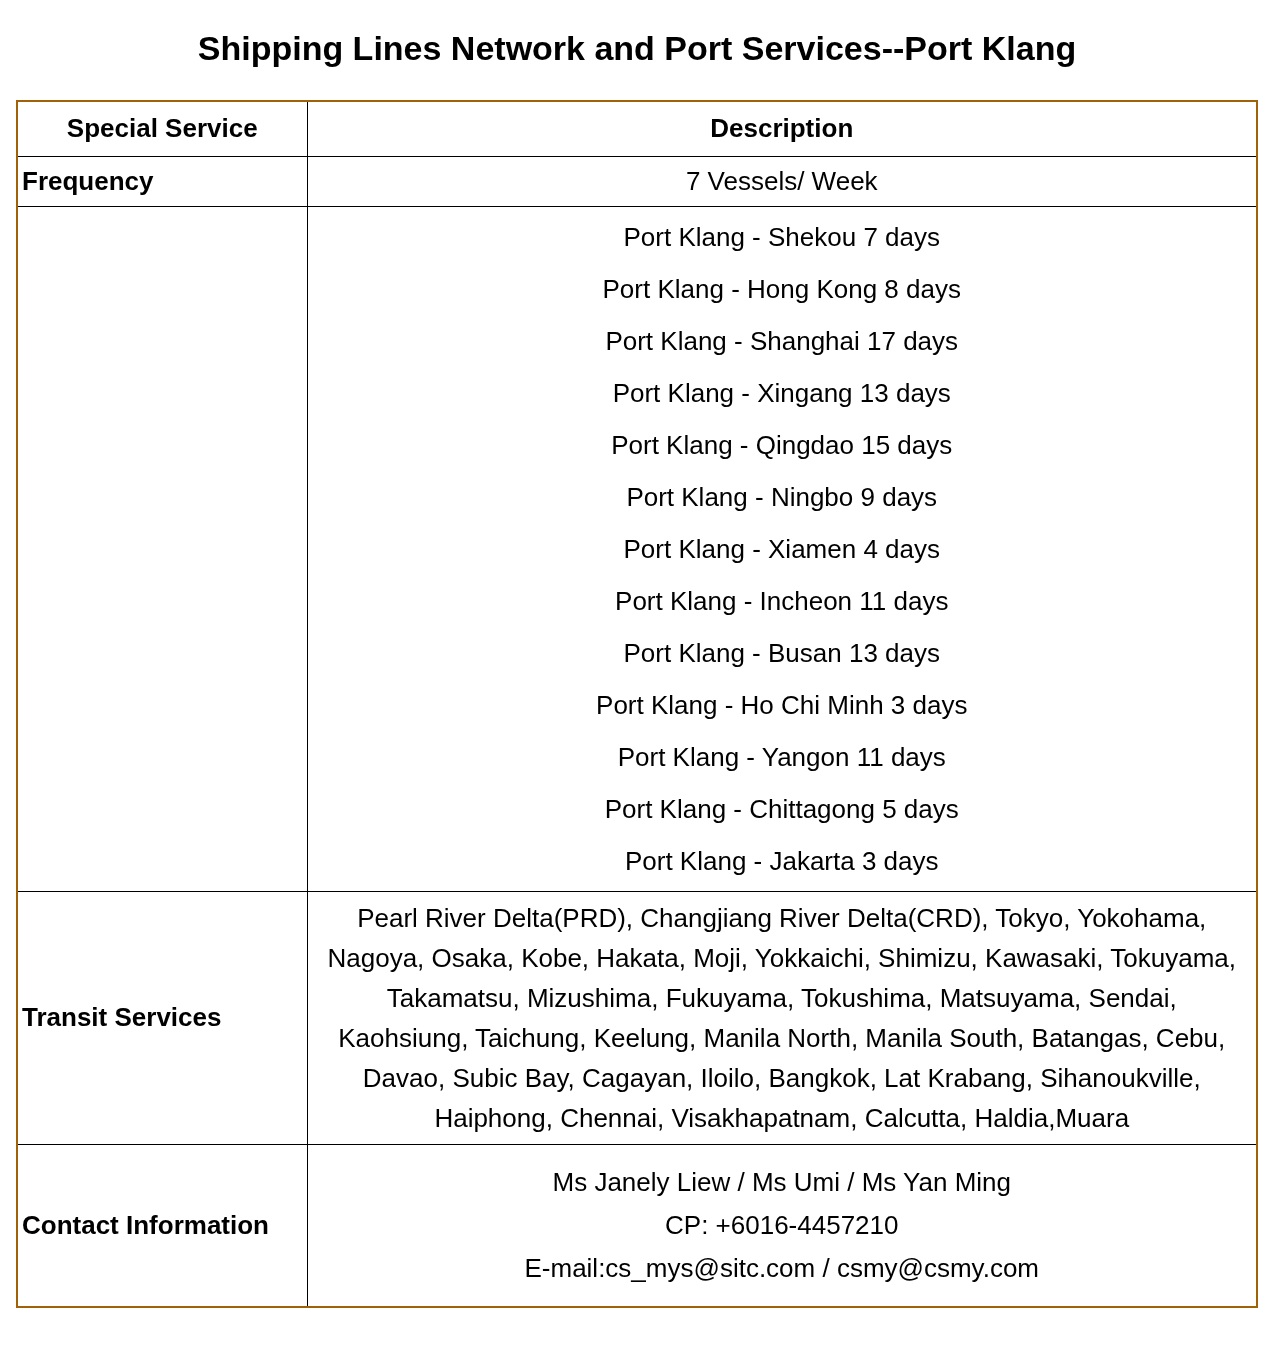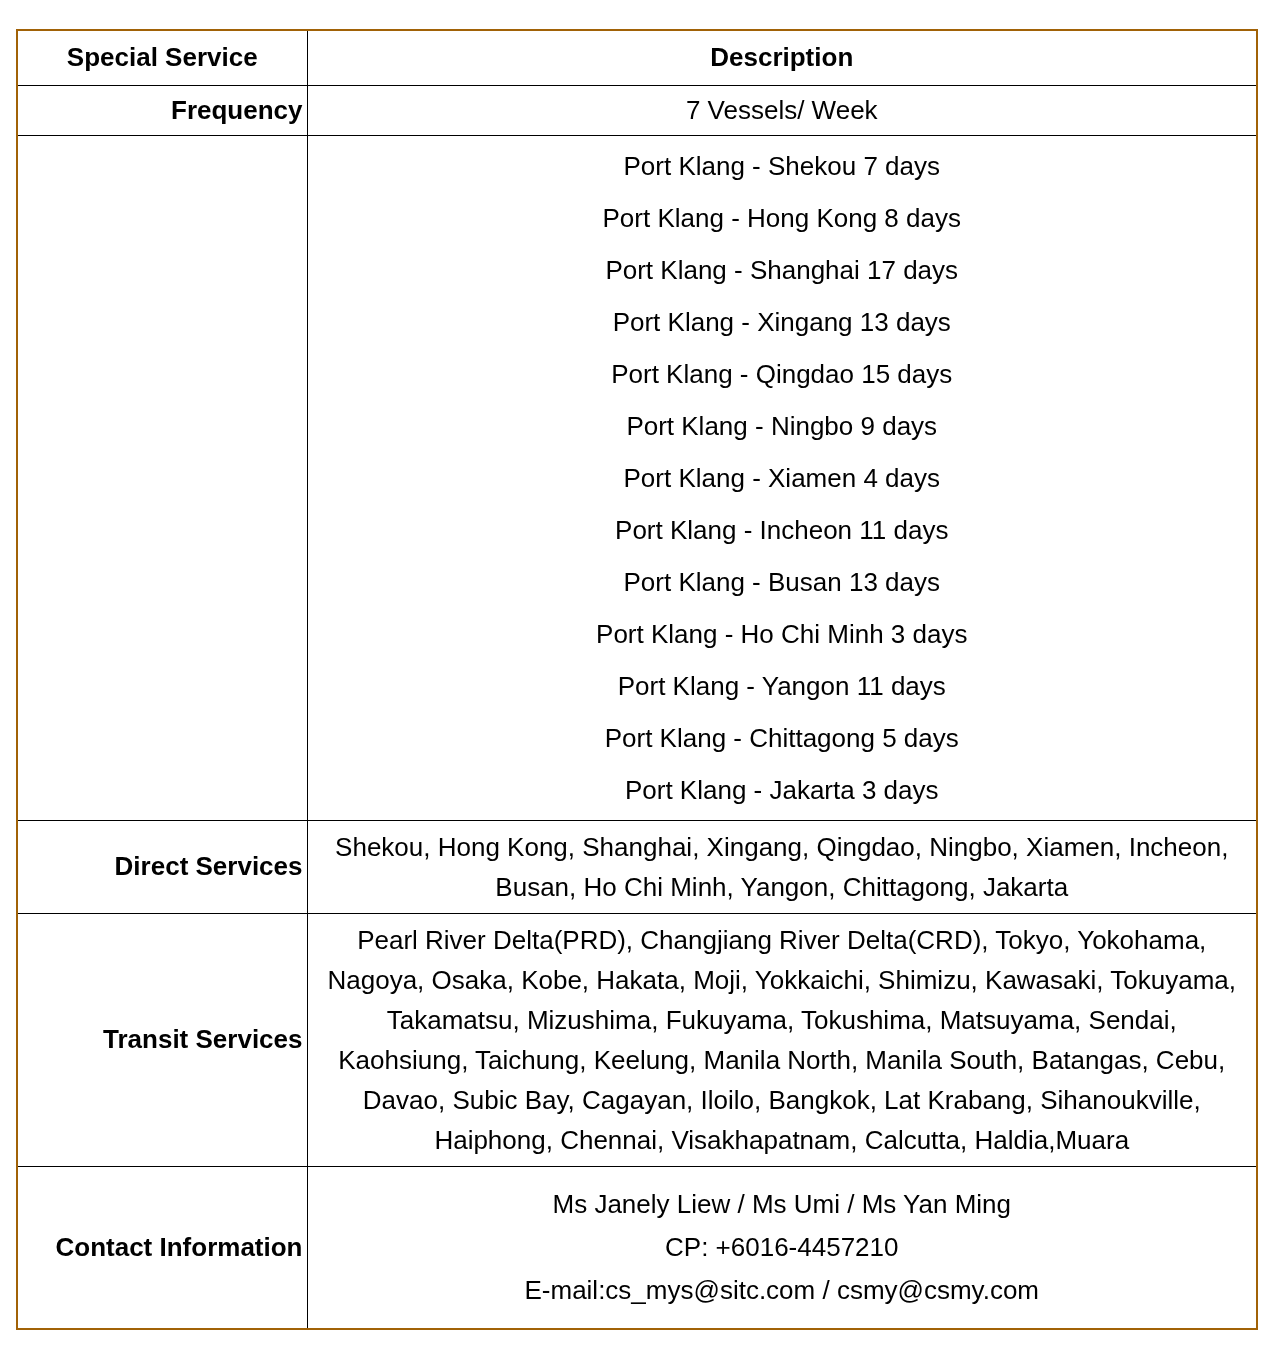--- a/index.html
+++ b/index.html
@@ -40,21 +40,21 @@
     font-size: 26px;
     vertical-align: middle;
   }
   th.col-head {
     font-weight: bold;
     text-align: center;
     padding: 0;
   }
   td.label-cell {
     font-weight: bold;
-    text-align: right;
+    text-align: left;
     padding: 0 4px;
   }
   td.value-cell {
     text-align: center;
     padding: 6px 14px;
     line-height: 40px;
   }
   tr.row-header    { height: 55px; }
   tr.row-frequency { height: 50px; }
   tr.row-routes    { height: 677px; }
@@ -65,20 +65,21 @@
   td.routes-cell .route-line { line-height: 52px; }
   td.contact-cell { padding: 16px 14px; }
   td.contact-cell .contact-line { line-height: 43px; }
   tr.row-frequency td.value-cell { padding-top: 0; padding-bottom: 0; line-height: 26px; }
 </style>
 </head>
 <body>
 
 <div class="page">
 
+  <h1 class="title">Shipping Lines Network and Port Services--Port Klang</h1>
 
   <table class="services">
     <colgroup>
       <col style="width:290px">
       <col style="width:950px">
     </colgroup>
     <tbody>
       <tr class="row-header">
         <th class="col-head">Special Service</th>
         <th class="col-head">Description</th>
@@ -101,24 +102,20 @@
           <div class="route-line">Port Klang - Xiamen 4 days</div>
           <div class="route-line">Port Klang - Incheon 11 days</div>
           <div class="route-line">Port Klang - Busan 13 days</div>
           <div class="route-line">Port Klang - Ho Chi Minh 3 days</div>
           <div class="route-line">Port Klang - Yangon 11 days</div>
           <div class="route-line">Port Klang - Chittagong 5 days</div>
           <div class="route-line">Port Klang - Jakarta 3 days</div>
         </td>
       </tr>
 
-      <tr class="row-direct">
-        <td class="label-cell">Direct Services</td>
-        <td class="value-cell">Shekou, Hong Kong, Shanghai, Xingang, Qingdao, Ningbo, Xiamen, Incheon, Busan, Ho Chi Minh, Yangon, Chittagong, Jakarta</td>
-      </tr>
 
       <tr class="row-transit">
         <td class="label-cell">Transit Services</td>
         <td class="value-cell">Pearl River Delta(PRD), Changjiang River Delta(CRD), Tokyo, Yokohama, Nagoya, Osaka, Kobe, Hakata, Moji, Yokkaichi, Shimizu, Kawasaki, Tokuyama, Takamatsu, Mizushima, Fukuyama, Tokushima, Matsuyama, Sendai, Kaohsiung, Taichung, Keelung, Manila North, Manila South, Batangas, Cebu, Davao, Subic Bay, Cagayan, Iloilo, Bangkok, Lat Krabang, Sihanoukville, Haiphong, Chennai, Visakhapatnam, Calcutta, Haldia,Muara</td>
       </tr>
 
       <tr class="row-contact">
         <td class="label-cell">Contact Information</td>
         <td class="value-cell contact-cell">
           <div class="contact-line">Ms Janely Liew / Ms Umi / Ms Yan Ming</div>

